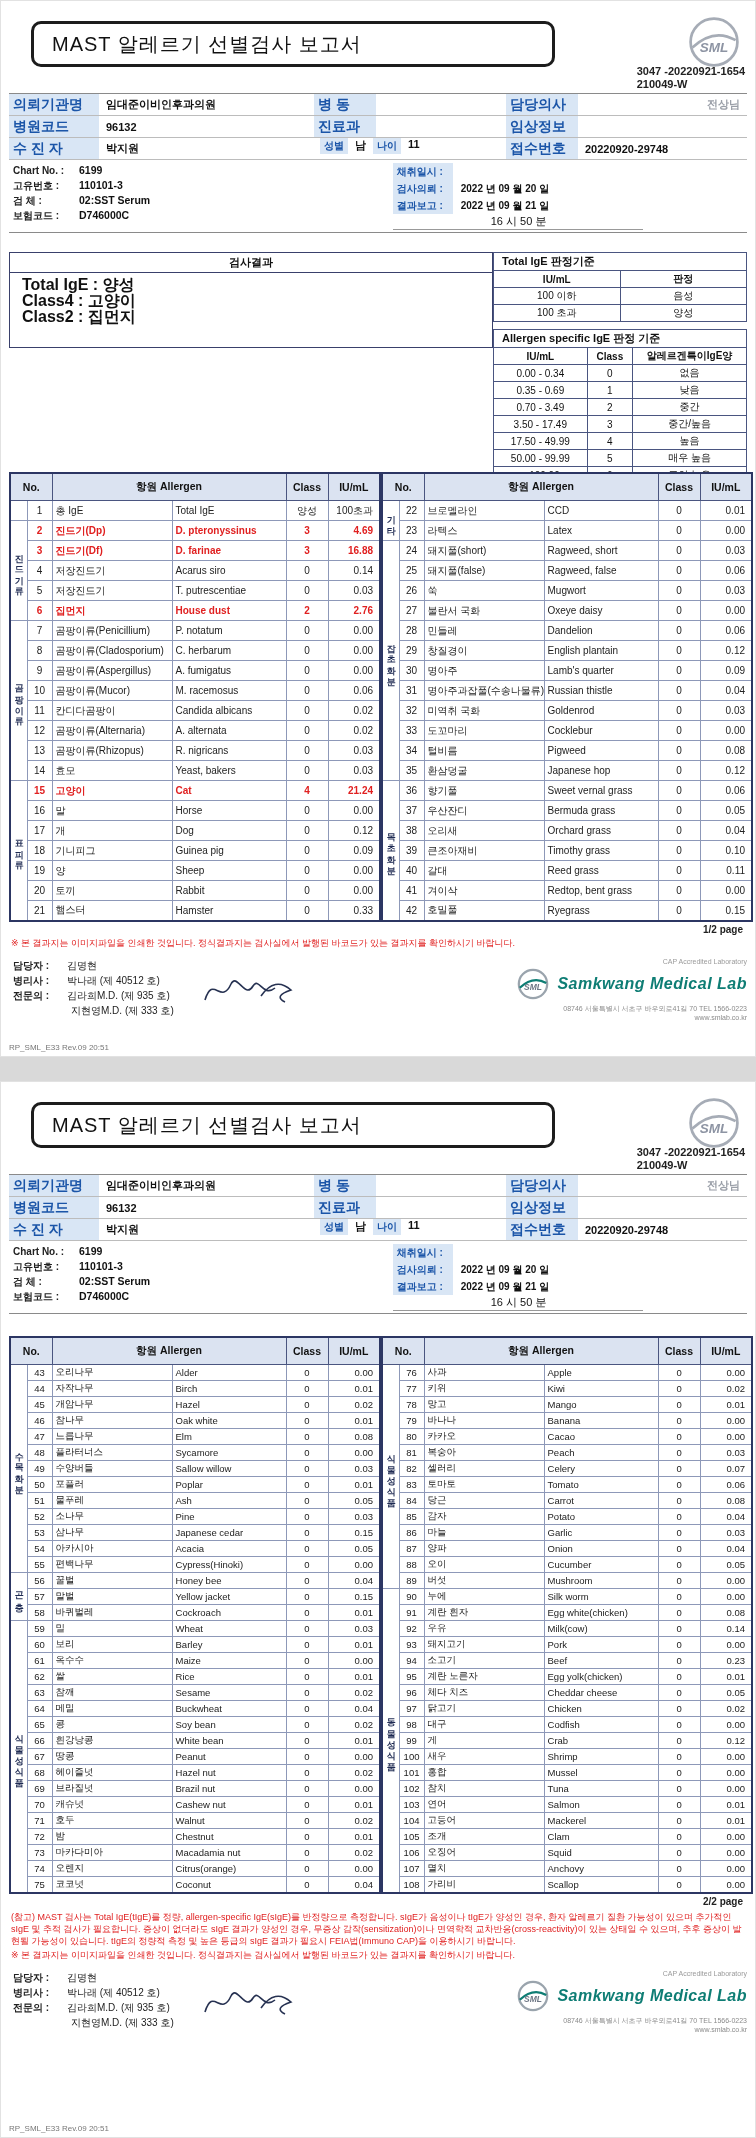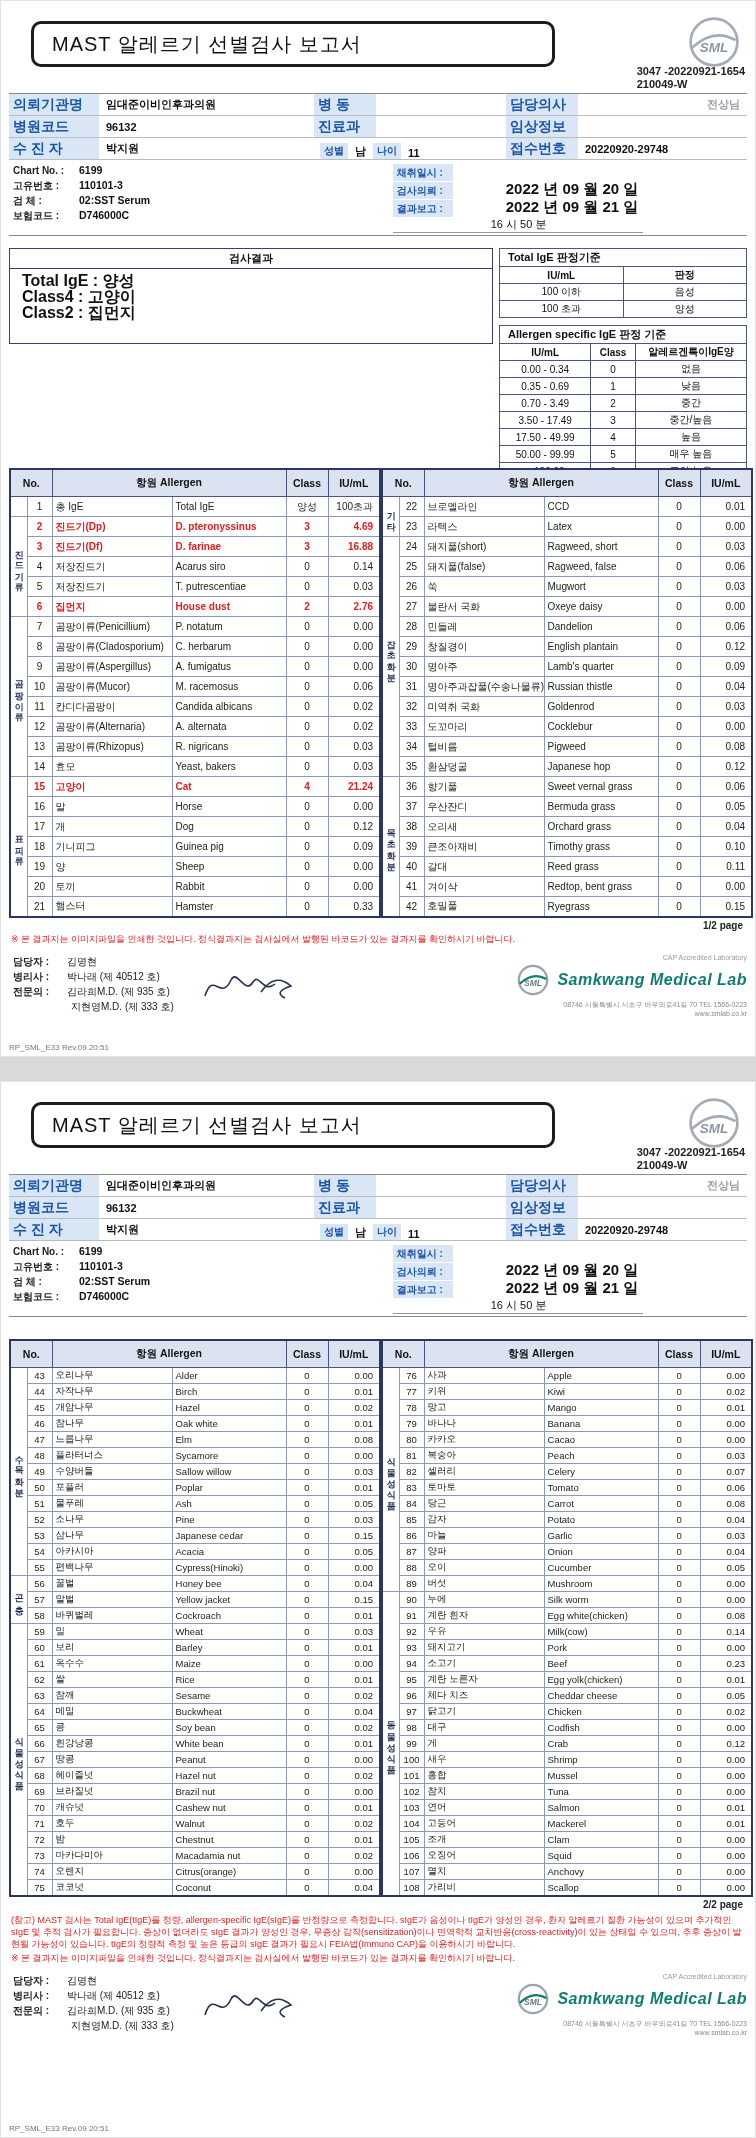--- a/index.html
+++ b/index.html
@@ -15,34 +15,34 @@
   .sml-logo { position:absolute; right:6px; top:8px; }
   .docnos { position:absolute; right:2px; top:58px; text-align:left; font-size:11px; font-weight:bold; line-height:13px; color:#222; }
 
   
   .ptable { border-top:1.5px solid #8a8a8a; font-size:11px; }
   .prow { display:flex; align-items:stretch; border-bottom:1px solid #bcbcbc; min-height:22px; }
   .plab { background:#d9e6f5; color:#1b55a8; font-weight:bold; font-size:14px; display:flex; align-items:center; padding:0 4px; }
   .w1{width:90px;} .w2{width:215px;} .w3{width:62px;} .w4{width:130px;} .w5{width:72px;} .w6{flex:1;}
   .pval { display:flex; align-items:center; padding:0 7px; font-weight:bold; font-size:11px; color:#111; }
   .pval.gray { color:#9a9fa8; justify-content:flex-end;margin-left:42px; }
-  .sexage { width:192px; display:flex; align-items:flex-end; gap:7px; padding-left:6px; }
+  .sexage { width:192px; display:flex; align-items:flex-start; gap:7px; padding-left:6px; }
   .chip { background:#d9e6f5; color:#1b55a8; font-weight:bold; font-size:10px; padding:1px 4px; }
   .sa-val { font-weight:bold; font-size:11px; }
   .prow4 { display:flex; border-bottom:1.5px solid #8a8a8a; padding:3px 0 2px; }
   .chartcol { width:52%; font-size:10px; line-height:14px; padding-left:4px; }
   .chartcol .klab { display:inline-block; width:66px; font-weight:bold; color:#222; }
   .chartcol b { font-size:10.5px; }
   .datecol { width:48%; font-size:10px; line-height:15px; }
   .datecol .chip { display:inline-block; width:60px; margin-right:8px; text-align:left; }
-  .datecol b { font-size:15px;margin-left:45px; }
+  .datecol b { font-size:10px; }
   .timeline { font-weight:normal; font-size:11px; padding-left:98px; border-bottom:1px solid #999; width:250px; }
 
   
-  .mid { display:flex; gap:6px; margin-top:12px; height:212px; }
+  .mid { display:flex; margin-top:19px; height:212px; }
   .sumbox { width:484px; border:1.5px solid #39406b; height:96px; }
   .shead { border-bottom:1.5px solid #39406b; text-align:center; font-weight:bold; font-size:11px; padding:2px; }
   .sbody { padding:4px 12px; font-size:16px; line-height:16px; font-weight:bold; }
   .critcol { flex:1; }
   .ctable { border-collapse:collapse; width:100%; margin-bottom:7px; table-layout:fixed; }
   .ctable th,.ctable td { border:1px solid #4a5580; font-size:10px; padding:1px 4px; text-align:center; height:16px; font-weight:normal; }
   .ctable th { font-weight:bold; }
   .ctable .ctitle { font-size:11px; font-weight:bold; text-align:left; padding-left:8px; height:18px; }
 
   

